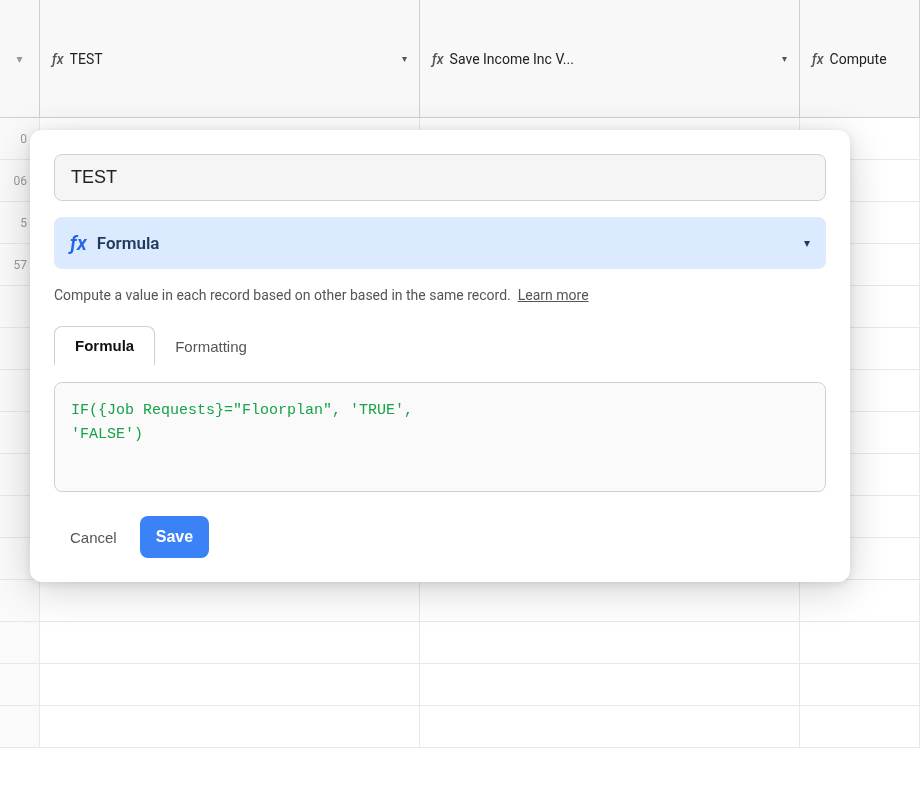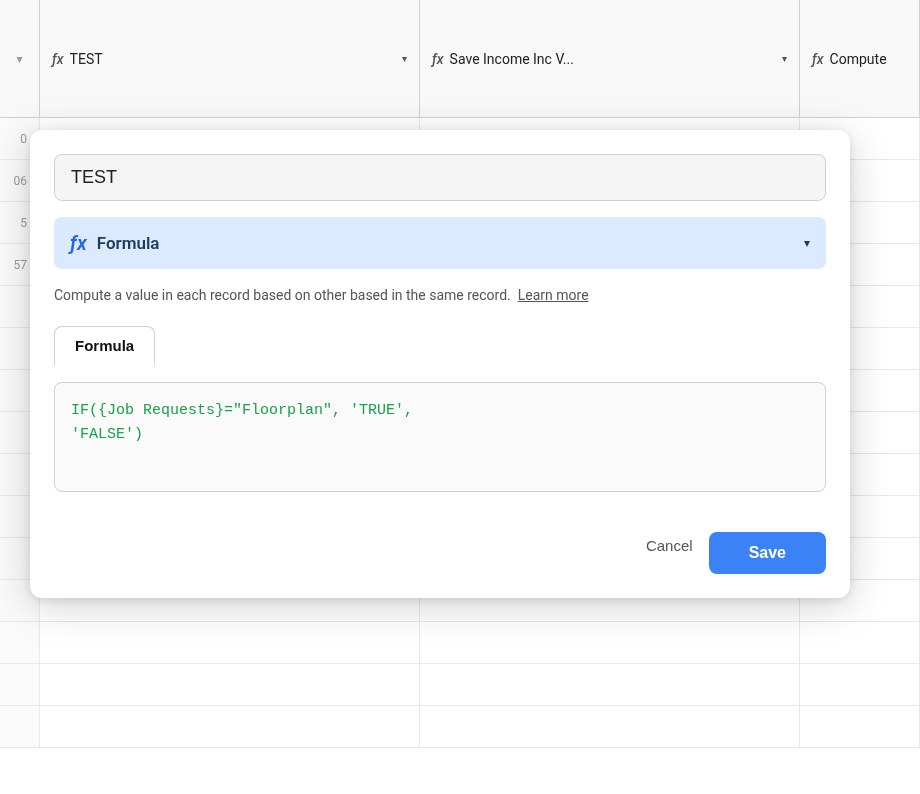--- a/index.html
+++ b/index.html
@@ -246,44 +246,43 @@
       resize: none;
       outline: none;
       margin-bottom: 24px;
       line-height: 1.6;
       white-space: pre-wrap;
     }
 
     
     .action-row {
       display: flex;
-      justify-content: flex-end;
+      justify-content: flex-start;
       align-items: center;
-      gap: 0;
+      gap: 7px;
     }
 
     .btn-cancel {
       background: none;
       border: none;
       font-size: 15px;
       color: #555;
       cursor: pointer;
       padding: 10px 16px;
     }
 
     .btn-save {
       background: #3b82f6;
       color: #ffffff;
       border: none;
       border-radius: 8px;
       font-size: 16px;
       font-weight: 700;
-      padding: 12px 40px;
+      padding: 12px 16px;
       cursor: pointer;
-      margin-top: 16px;
     }
   </style>
 </head>
 <body>
 
 <div class="spreadsheet-bg"></div>
 
 <div class="header-row">
   <div class="header-cell">
     <span style="color:#999;font-size:12px;">▾</span>
@@ -411,20 +410,21 @@
 
   
   <div class="description">
     <span>Compute a value in each record based on other based in the same record.</span>
     &nbsp;<span class="learn-more">Learn more</span>
   </div>
 
   
   <div class="tabs-row">
     <button class="tab active">Formula</button>
+    <button class="tab">Formatting</button>
   </div>
 
   
   <div class="formula-editor" contenteditable="true" style="">IF({Job Requests}="Floorplan", 'TRUE',
 'FALSE')</div>
 
   
   <div class="action-row">
     <button class="btn-cancel">Cancel</button>
     <button class="btn-save">Save</button>

